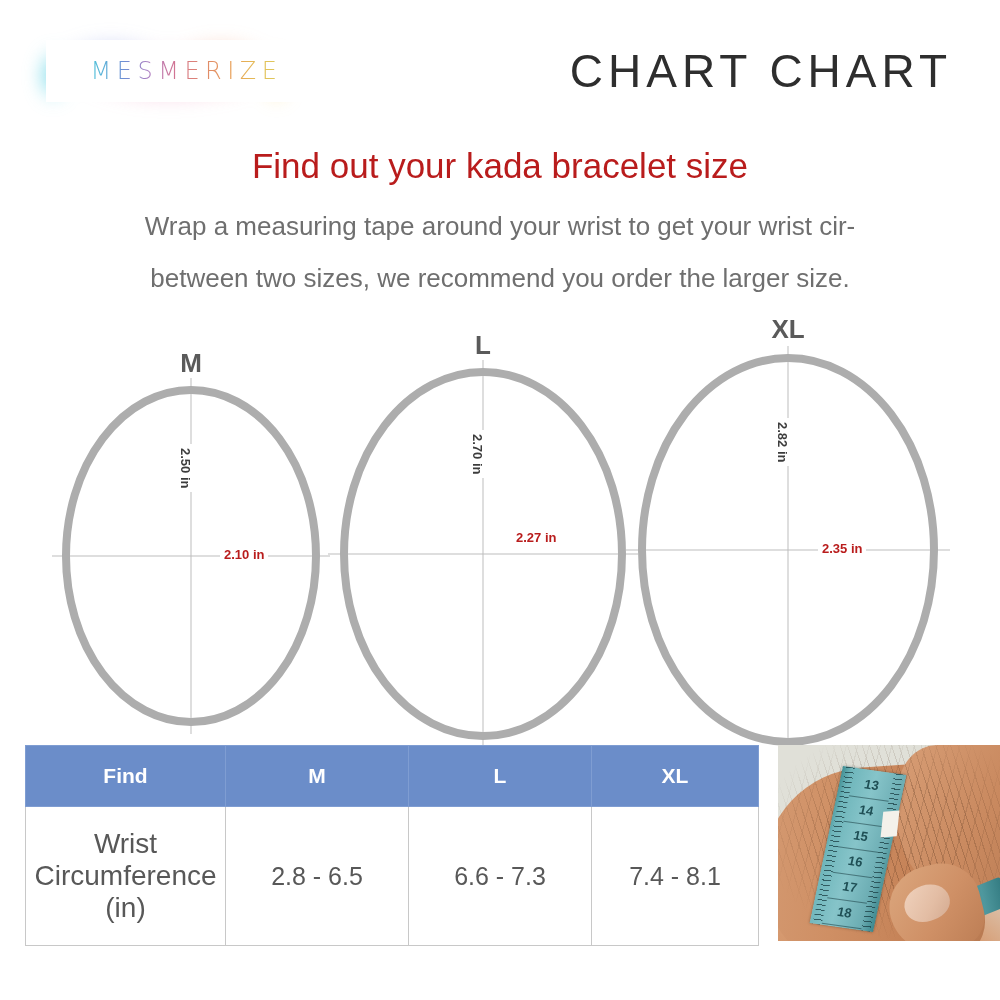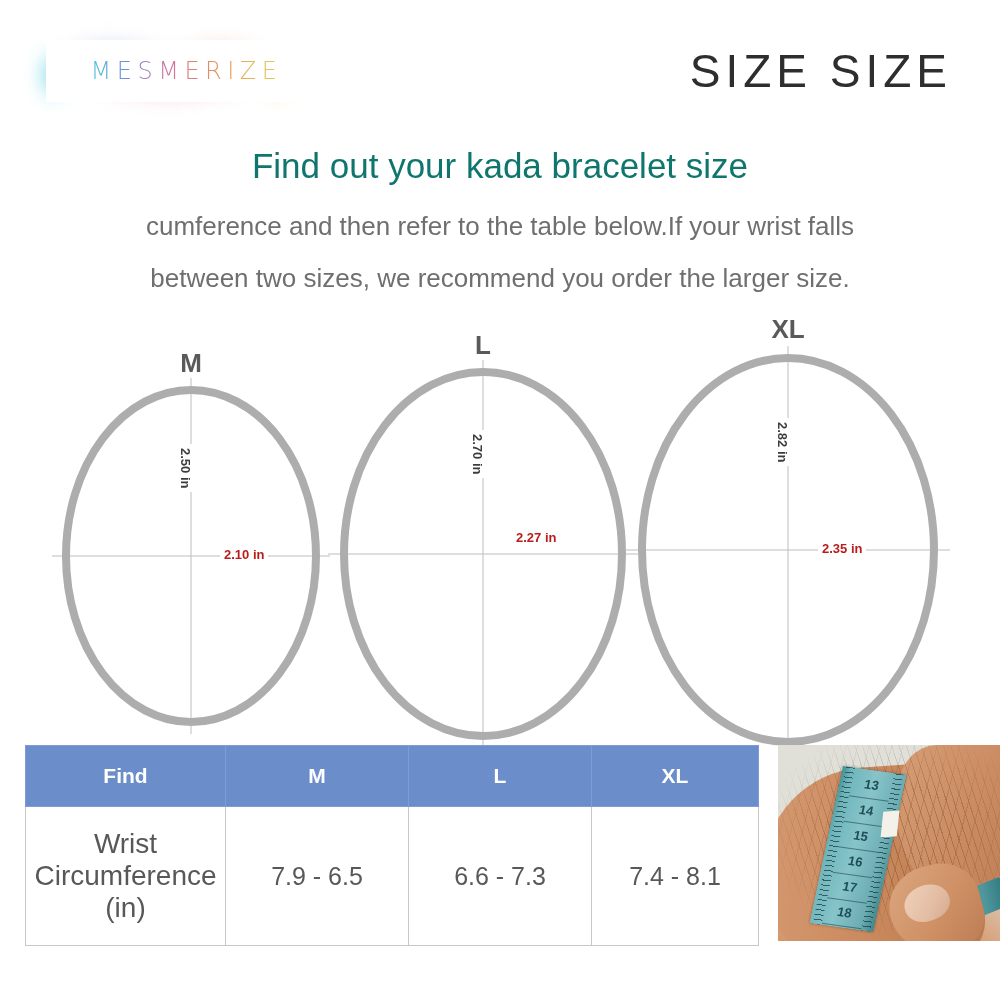--- a/index.html
+++ b/index.html
@@ -84,21 +84,21 @@
 
   
   #headline {
     position: absolute;
     left: 0;
     top: 146px;
     width: 1000px;
     text-align: center;
     font-size: 35px;
     font-weight: 400;
-    color: #0f766e;
+    color: #b91c1c;
     font-family: "Liberation Sans", sans-serif;
   }
   #intro {
     position: absolute;
     left: 50px;
     top: 200px;
     width: 900px;
     text-align: center;
     font-size: 26px;
     line-height: 52px;
@@ -276,25 +276,25 @@
 </head>
 <body>
 
 <div id="logo-wrap">
   <div id="logo-glow"></div>
   <div id="logo-card">
     <span id="logo-text">MESMERIZE</span>
   </div>
 </div>
 
-<div id="page-title">SIZE SIZE</div>
+<div id="page-title">CHART CHART</div>
 
 <div id="headline">Find out your kada bracelet size</div>
 <div id="intro">
-  <span class="ln">cumference and then refer to the table below.If your wrist falls</span>
+  <span class="ln">Wrap a measuring tape around your wrist to get your wrist cir-</span>
   <span class="ln">between two sizes, we recommend you order the larger size.</span>
 </div>
 
 <div id="ovals">
 
   <div class="oval-unit" style="left:62px; top:46px; width:258px; height:340px;">
     <div class="oval-label" style="top:-38px;">M</div>
     <svg class="oval-svg" width="258" height="340" viewBox="0 0 258 340">
       <line x1="-10" y1="170" x2="268" y2="170" stroke="#bdbdbd" stroke-width="1"></line>
       <line x1="129" y1="-8" x2="129" y2="348" stroke="#bdbdbd" stroke-width="1"></line>
@@ -343,21 +343,21 @@
       <th>XL</th>
     </tr>
   </thead>
   <tbody>
     <tr>
       <td class="rowhead">
         <div>Wrist</div>
         <div>Circumference</div>
         <div>(in)</div>
       </td>
-      <td>7.9 - 6.5</td>
+      <td>2.8 - 6.5</td>
       <td>6.6 - 7.3</td>
       <td>7.4 - 8.1</td>
     </tr>
   </tbody>
 </table>
 
 <div id="photo">
   <div class="skin-bg"></div>
   <div class="forearm"></div>
   <div class="forearm2"></div>

